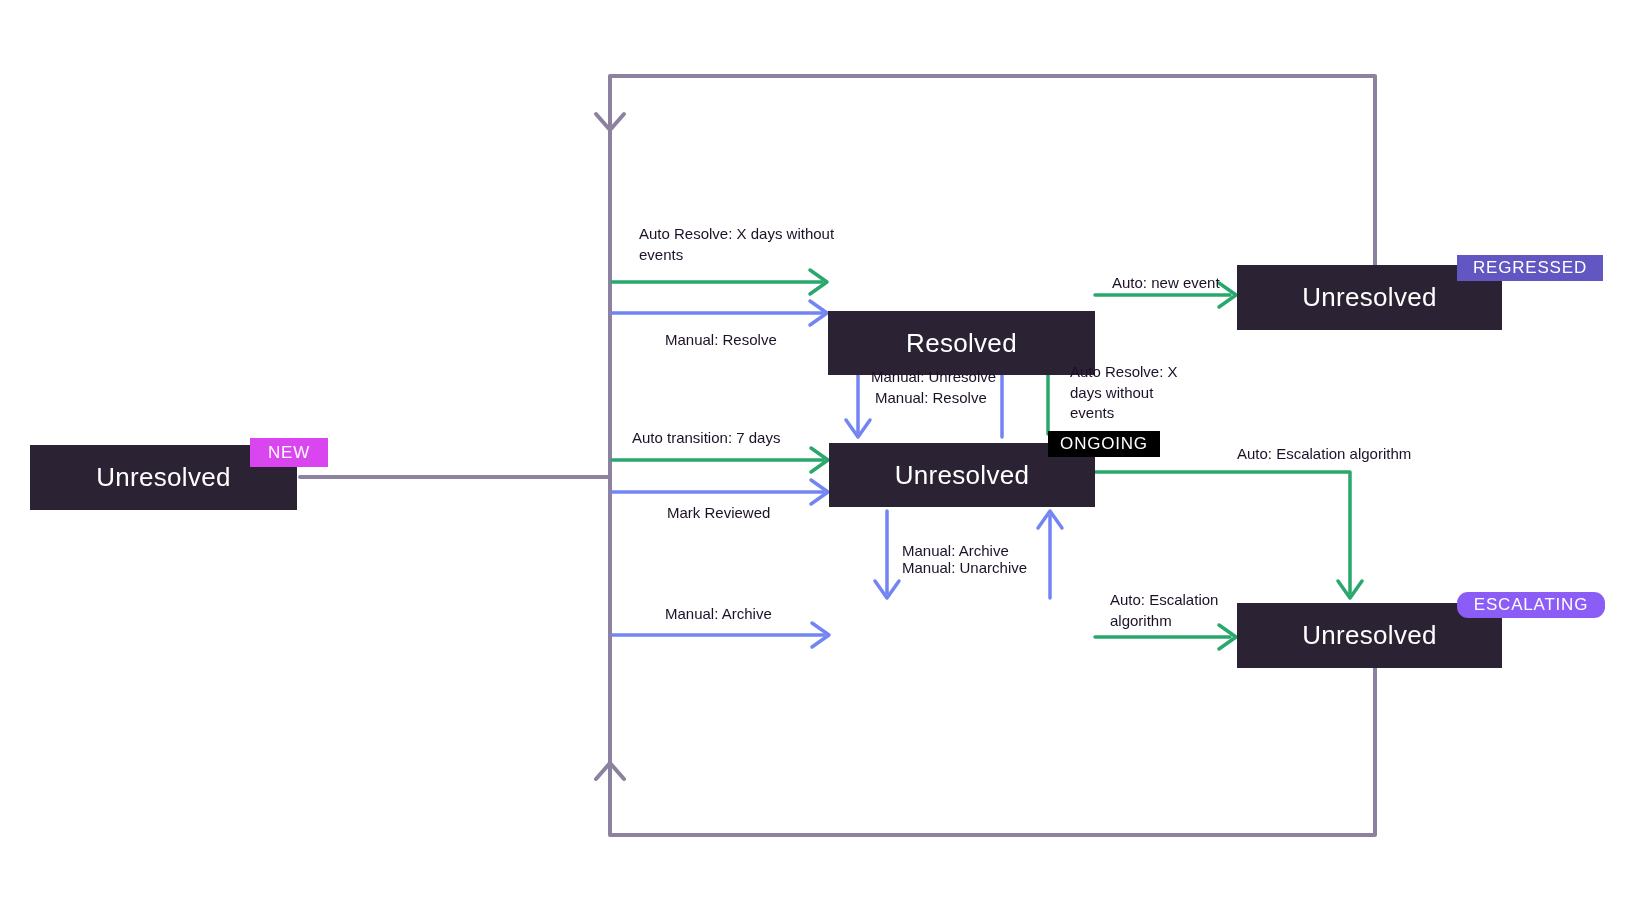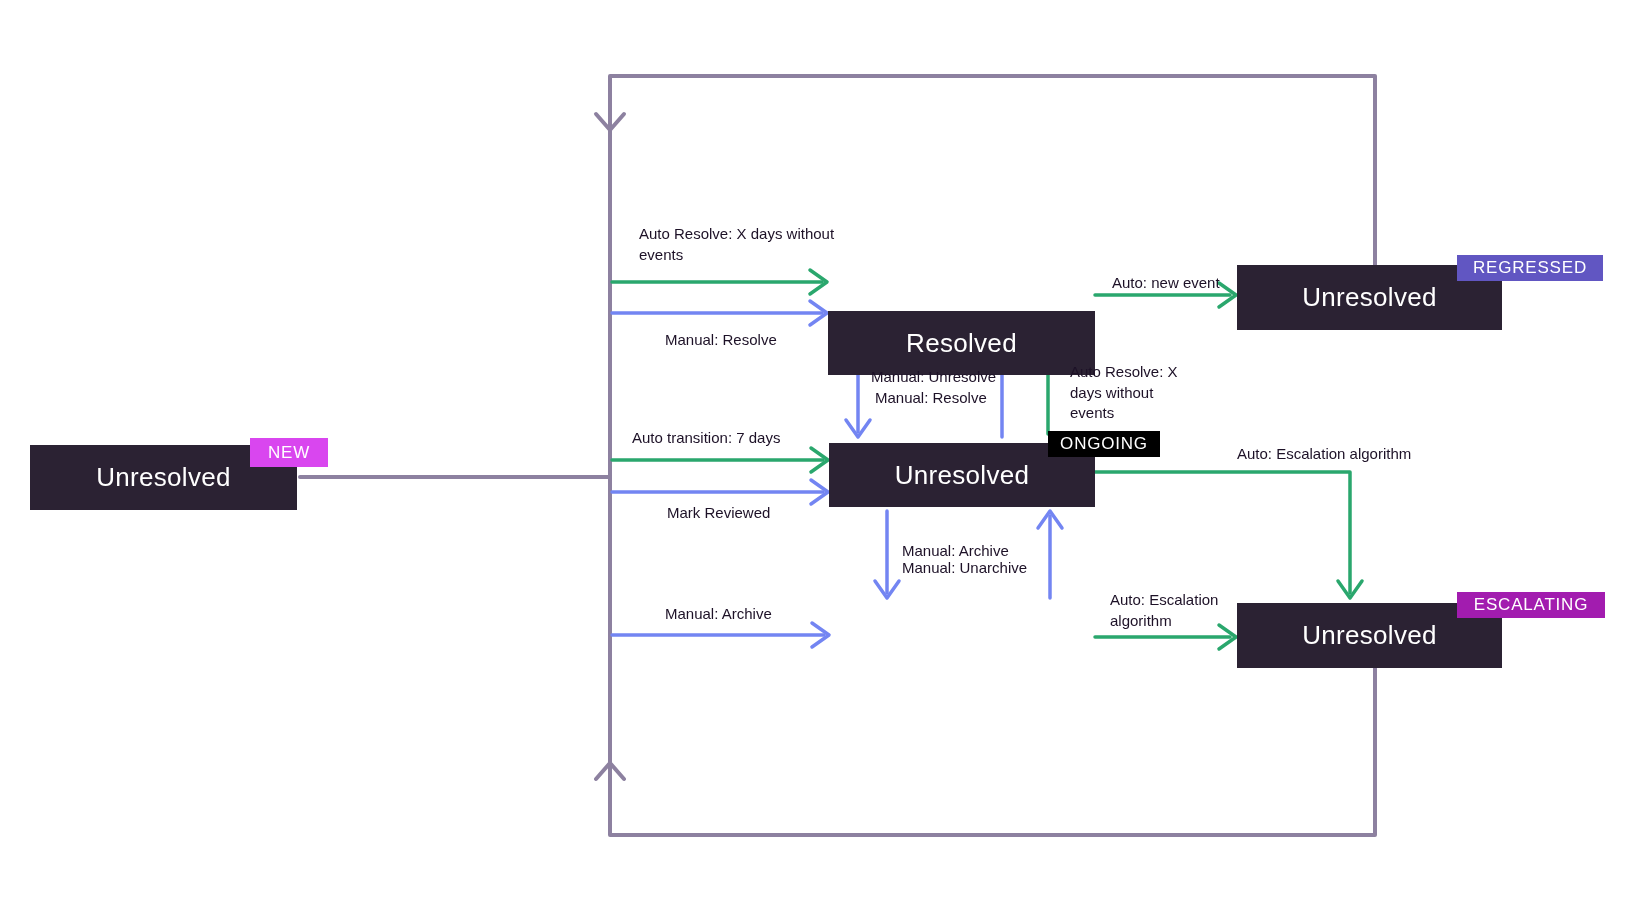--- a/index.html
+++ b/index.html
@@ -29,21 +29,21 @@
     font-size: 17px;
     font-weight: 500;
     letter-spacing: 0.8px;
     display: flex;
     align-items: center;
     justify-content: center;
   }
   .badge-new        { background: #d946ef; }
   .badge-ongoing    { background: #000000; }
   .badge-regressed  { background: #6156c2; }
-  .badge-escalating { background: #a21caf; }
+  .badge-escalating { background: #8b5cf6; border-radius: 11px; }
   .edge-label {
     position: absolute;
     color: #1d1127;
     font-size: 15px;
     line-height: 1.38;
     white-space: pre-line;
   }
 </style>
 </head>
 <body>

